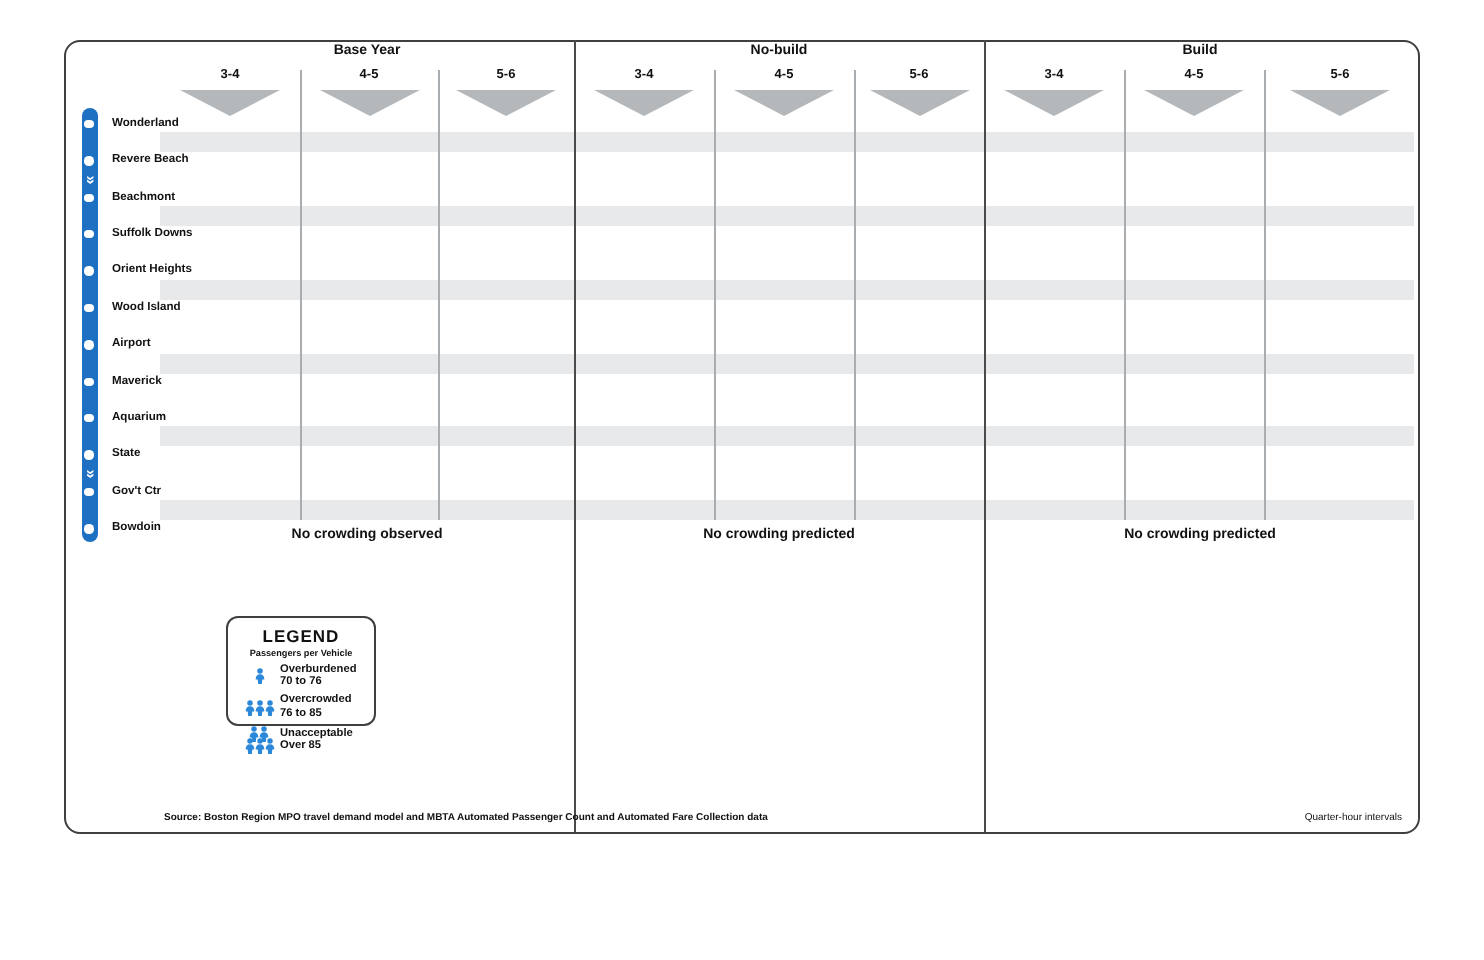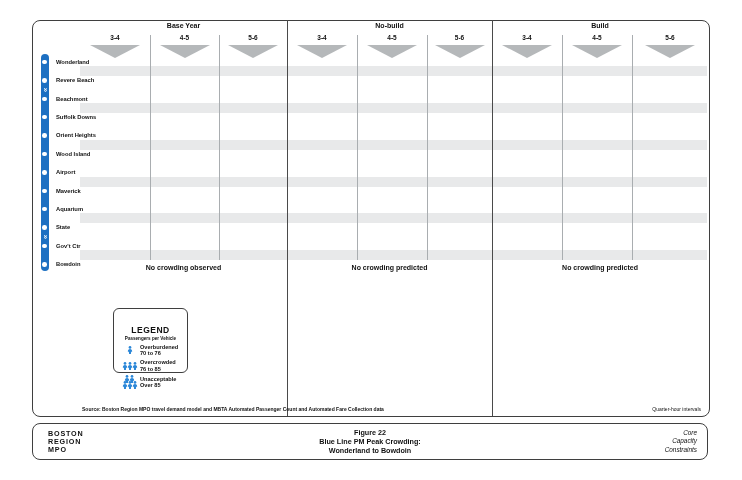--- a/index.html
+++ b/index.html
@@ -35,22 +35,22 @@
   .station-label{position:absolute;left:56px;font-size:5.8px;font-weight:600;white-space:nowrap;}
   .line-marker{position:absolute;left:40.6px;width:8px;height:8px;text-align:center;
                color:#fff;font-size:8px;line-height:8px;font-weight:bold;transform:rotate(90deg);}
   .line-marker::before{content:"\00BB";}
 
   
   .source-note{position:absolute;left:82px;top:406px;font-size:5px;font-weight:bold;white-space:nowrap;}
   .interval-note{position:absolute;right:41px;top:406px;font-size:5px;white-space:nowrap;}
 
   
-  .legend-box{position:absolute;left:113px;top:308px;width:75px;height:65px;box-sizing:border-box;
-              border:1px solid #3f3f3f;border-radius:6px;padding-top:16px;background:#fff;}
+  .legend-box{position:absolute;left:113px;top:308px;width:75px;height:55px;box-sizing:border-box;
+              border:1px solid #3f3f3f;border-radius:6px;padding-top:4px;background:#fff;}
   .legend-title{text-align:center;font-size:8.5px;font-weight:bold;letter-spacing:.5px;}
   .legend-subtitle{text-align:center;font-size:4.6px;font-weight:bold;margin-top:1px;}
   #legend-entries{display:flex;flex-direction:column;gap:3px;padding:3px 3px 0 5px;}
   .legend-entry{display:flex;align-items:center;}
   .legend-icons{width:21px;display:flex;flex-direction:column;align-items:center;justify-content:center;flex-shrink:0;}
   .icons-row{display:flex;}
   .icons-row svg{margin:0 -0.5px;display:block;}
   .icons-row + .icons-row{margin-top:-2px;}
   .legend-text{display:flex;flex-direction:column;}
   .legend-label,.legend-range{font-size:5.6px;font-weight:bold;line-height:6.2px;white-space:nowrap;}
@@ -233,30 +233,13 @@
             </div>
           </div>
           <div class="legend-text">
             <div class="legend-label">Unacceptable</div>
             <div class="legend-range">Over 85</div>
           </div>
         </div>
       </div>
   </div>
 
-  <div class="footer-box">
-    <div class="agency">
-      <div>BOSTON</div>
-      <div>REGION</div>
-      <div>MPO</div>
-    </div>
-    <div class="fig-title">
-      <div>Figure 22</div>
-      <div>Blue Line PM Peak Crowding:</div>
-      <div>Wonderland to Bowdoin</div>
-    </div>
-    <div class="tagline">
-      <div>Core</div>
-      <div>Capacity</div>
-      <div>Constraints</div>
-    </div>
-  </div>
 </div>
 
 </body></html>

